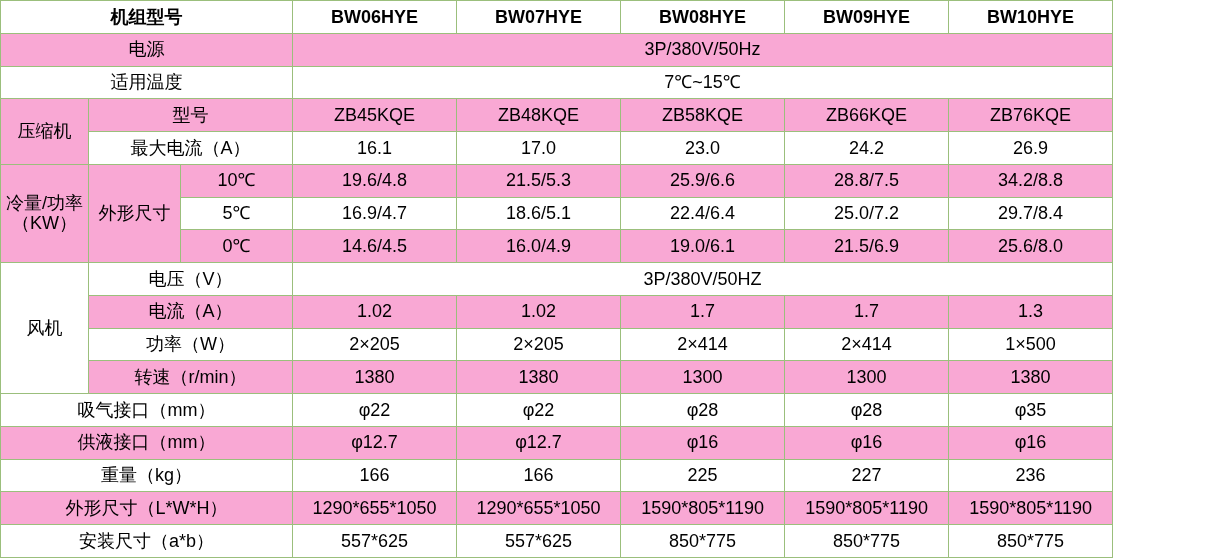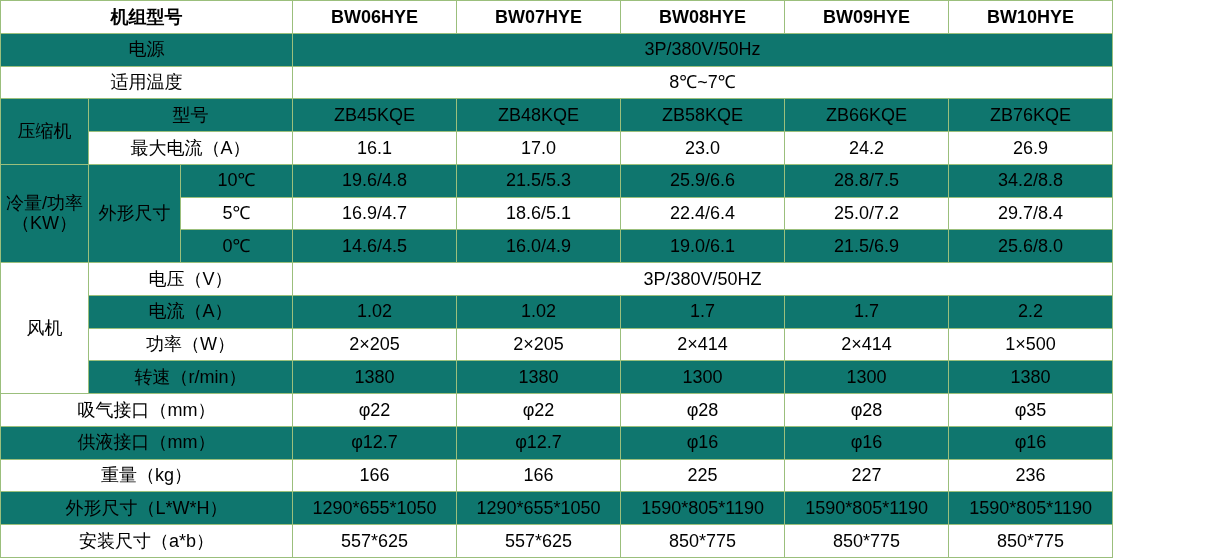--- a/index.html
+++ b/index.html
@@ -22,21 +22,21 @@
   table.spec td {
     border: 1px solid #9bbf7c;
     text-align: center;
     vertical-align: middle;
     font-size: 18px;
     color: #000000;
     padding: 0 2px;
     line-height: 1.15;
   }
   
-  td.green { background: #0f766e; }
+  td.green { background: #f9a8d4; }
   td.white { background: #ffffff; }
   td.head {
     font-weight: bold;
     font-size: 20px;
     background: #ffffff;
   }
   td.label { font-size: 18px; }
   td.bigmerge { font-size: 19px; }
   
   col.c-a { width: 88px; }
@@ -69,21 +69,21 @@
       <td class="head">BW10HYE</td>
     </tr>
 
     <tr>
       <td class="green label" colspan="3">电源</td>
       <td class="green bigmerge" colspan="5">3P/380V/50Hz</td>
     </tr>
 
     <tr>
       <td class="white label" colspan="3">适用温度</td>
-      <td class="white bigmerge" colspan="5">8℃~7℃</td>
+      <td class="white bigmerge" colspan="5">7℃~15℃</td>
     </tr>
 
     <tr>
       <td class="green label" rowspan="2">压缩机</td>
       <td class="green label" colspan="2">型号</td>
       <td class="green">ZB45KQE</td>
       <td class="green">ZB48KQE</td>
       <td class="green">ZB58KQE</td>
       <td class="green">ZB66KQE</td>
       <td class="green">ZB76KQE</td>
@@ -132,21 +132,21 @@
       <td class="white label" colspan="2">电压（V）</td>
       <td class="white bigmerge" colspan="5">3P/380V/50HZ</td>
     </tr>
 
     <tr>
       <td class="green label" colspan="2">电流（A）</td>
       <td class="green">1.02</td>
       <td class="green">1.02</td>
       <td class="green">1.7</td>
       <td class="green">1.7</td>
-      <td class="green">2.2</td>
+      <td class="green">1.3</td>
     </tr>
 
     <tr>
       <td class="white label" colspan="2">功率（W）</td>
       <td class="white">2×205</td>
       <td class="white">2×205</td>
       <td class="white">2×414</td>
       <td class="white">2×414</td>
       <td class="white">1×500</td>
     </tr>

